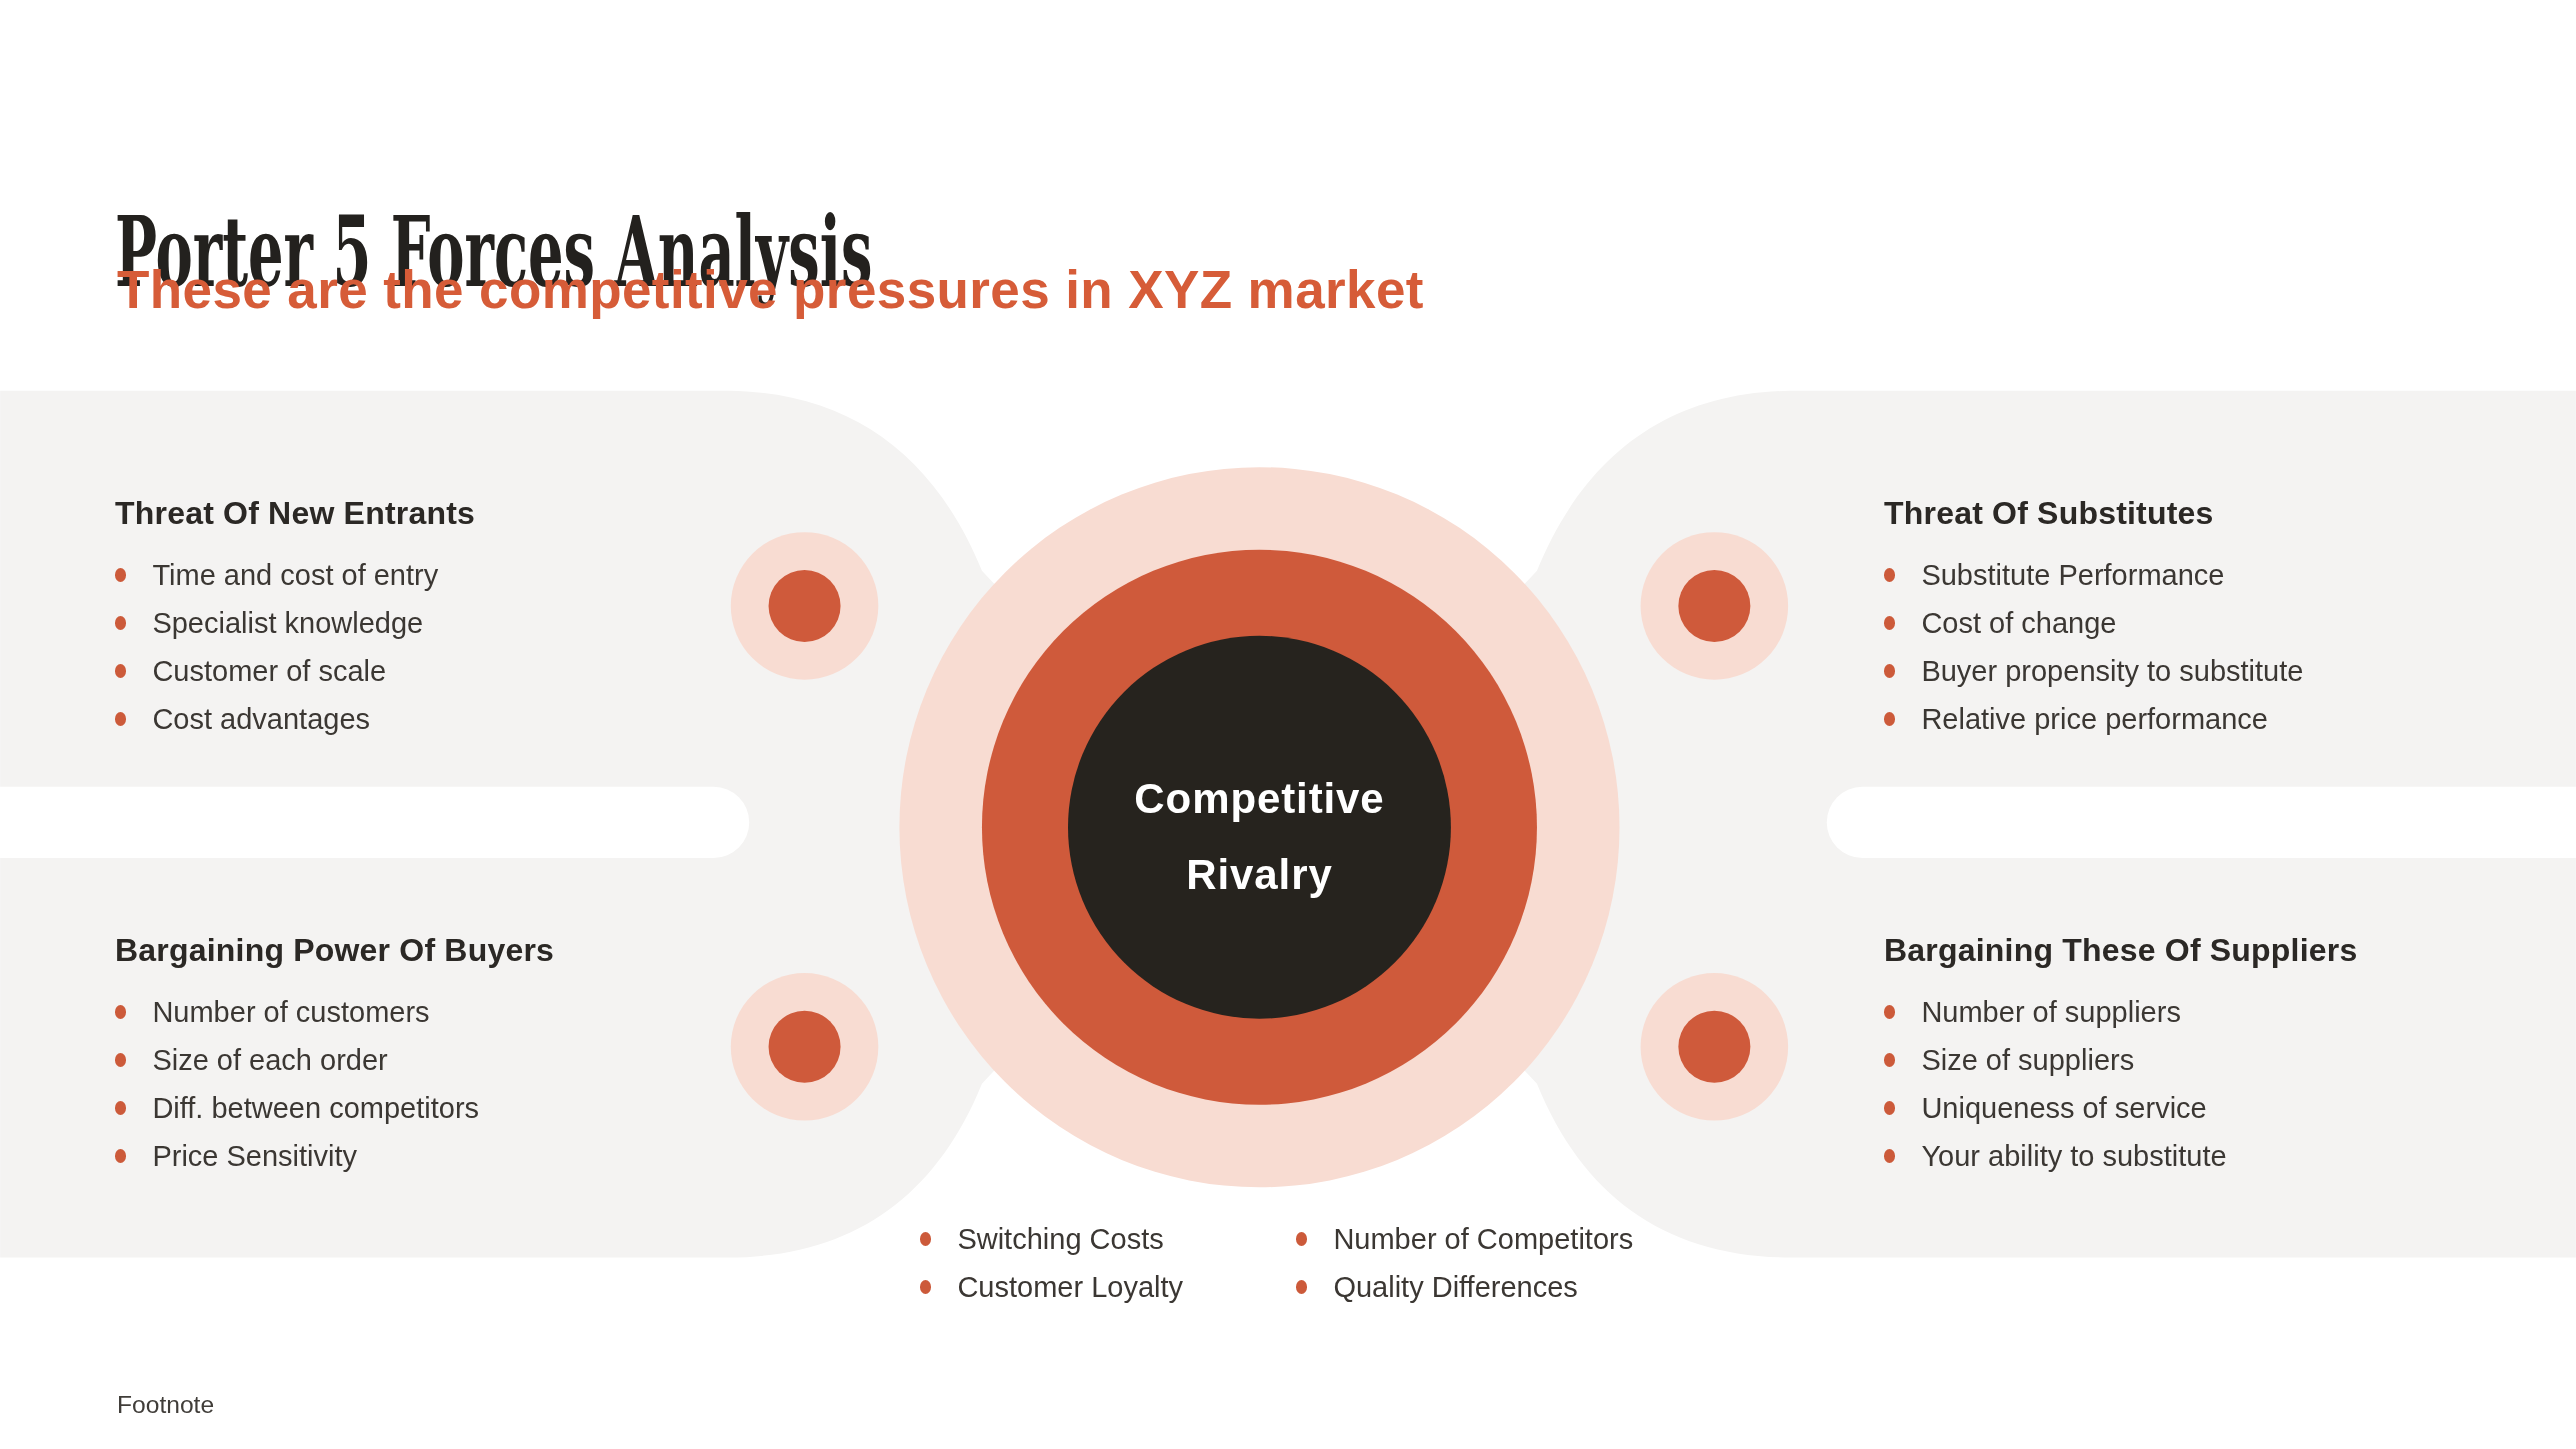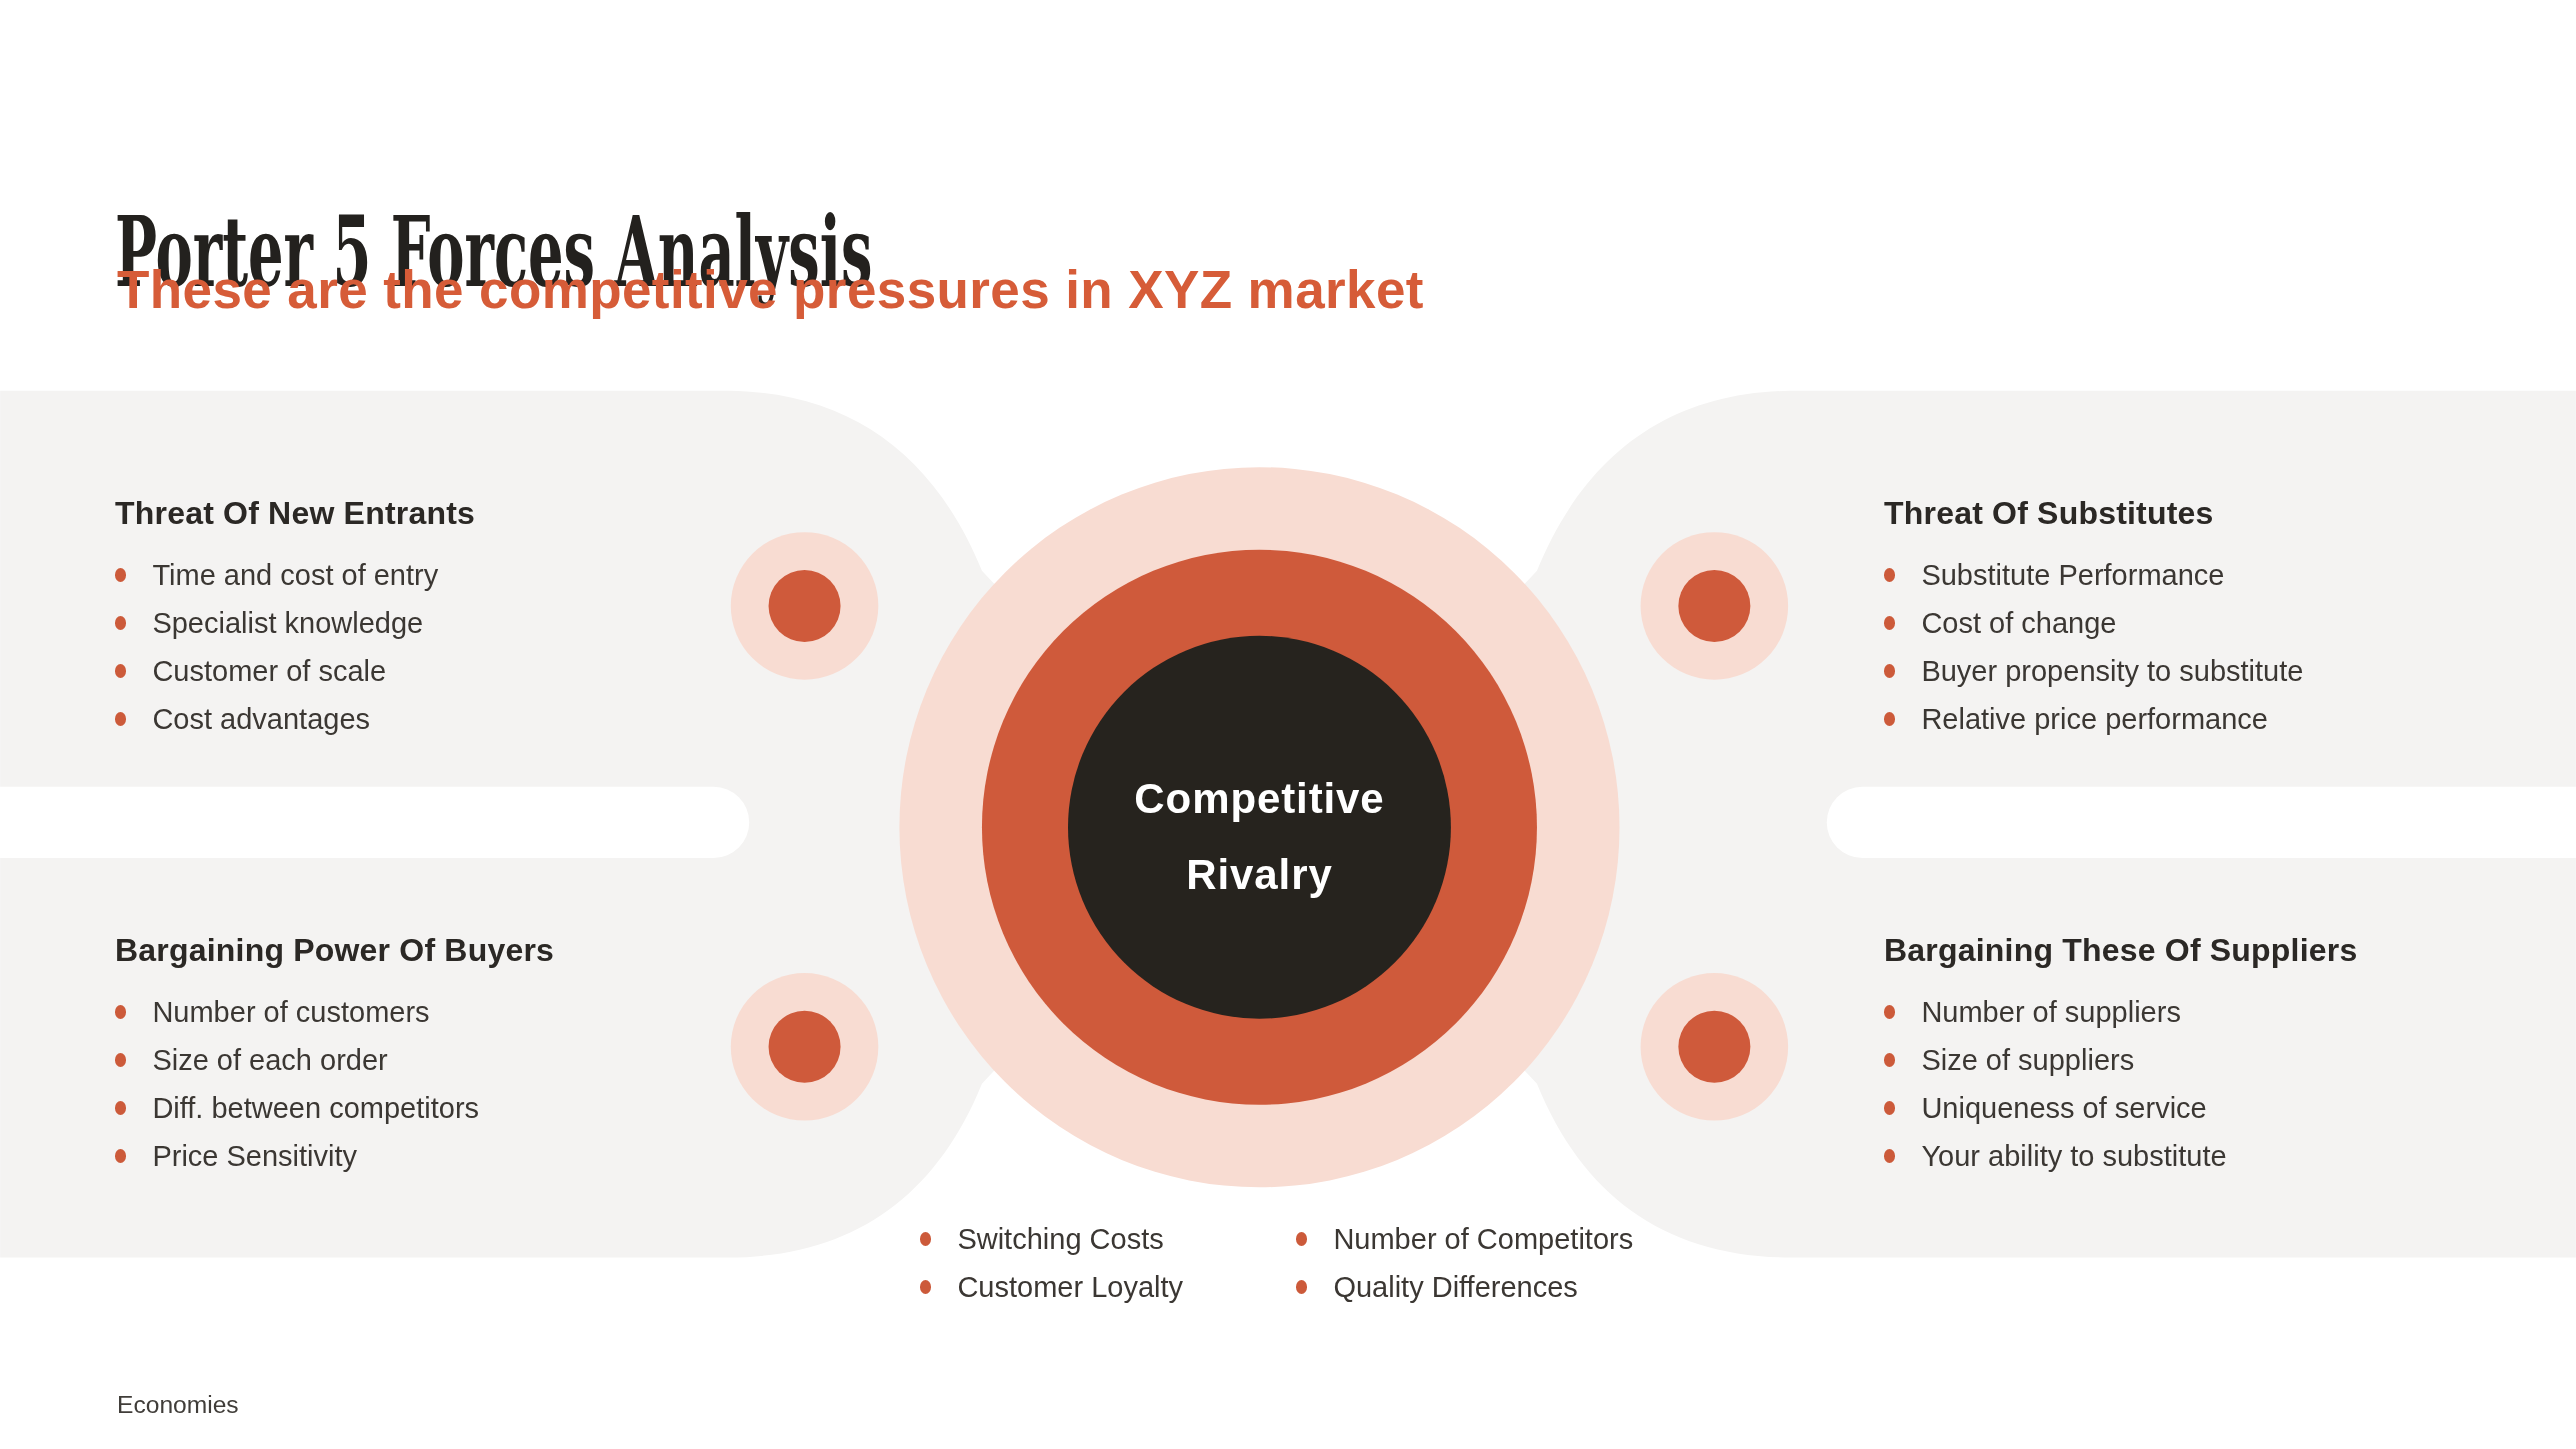--- a/index.html
+++ b/index.html
@@ -207,16 +207,16 @@
           <span class="dot"></span>
           <span>Number of Competitors</span>
         </li>
       <li>
           <span class="dot"></span>
           <span>Quality Differences</span>
         </li>
     </ul>
   </div>
 
-  <div class="footnote">Economies</div>
+  <div class="footnote">Footnote</div>
 
 </div>
 
 
 </body></html>

